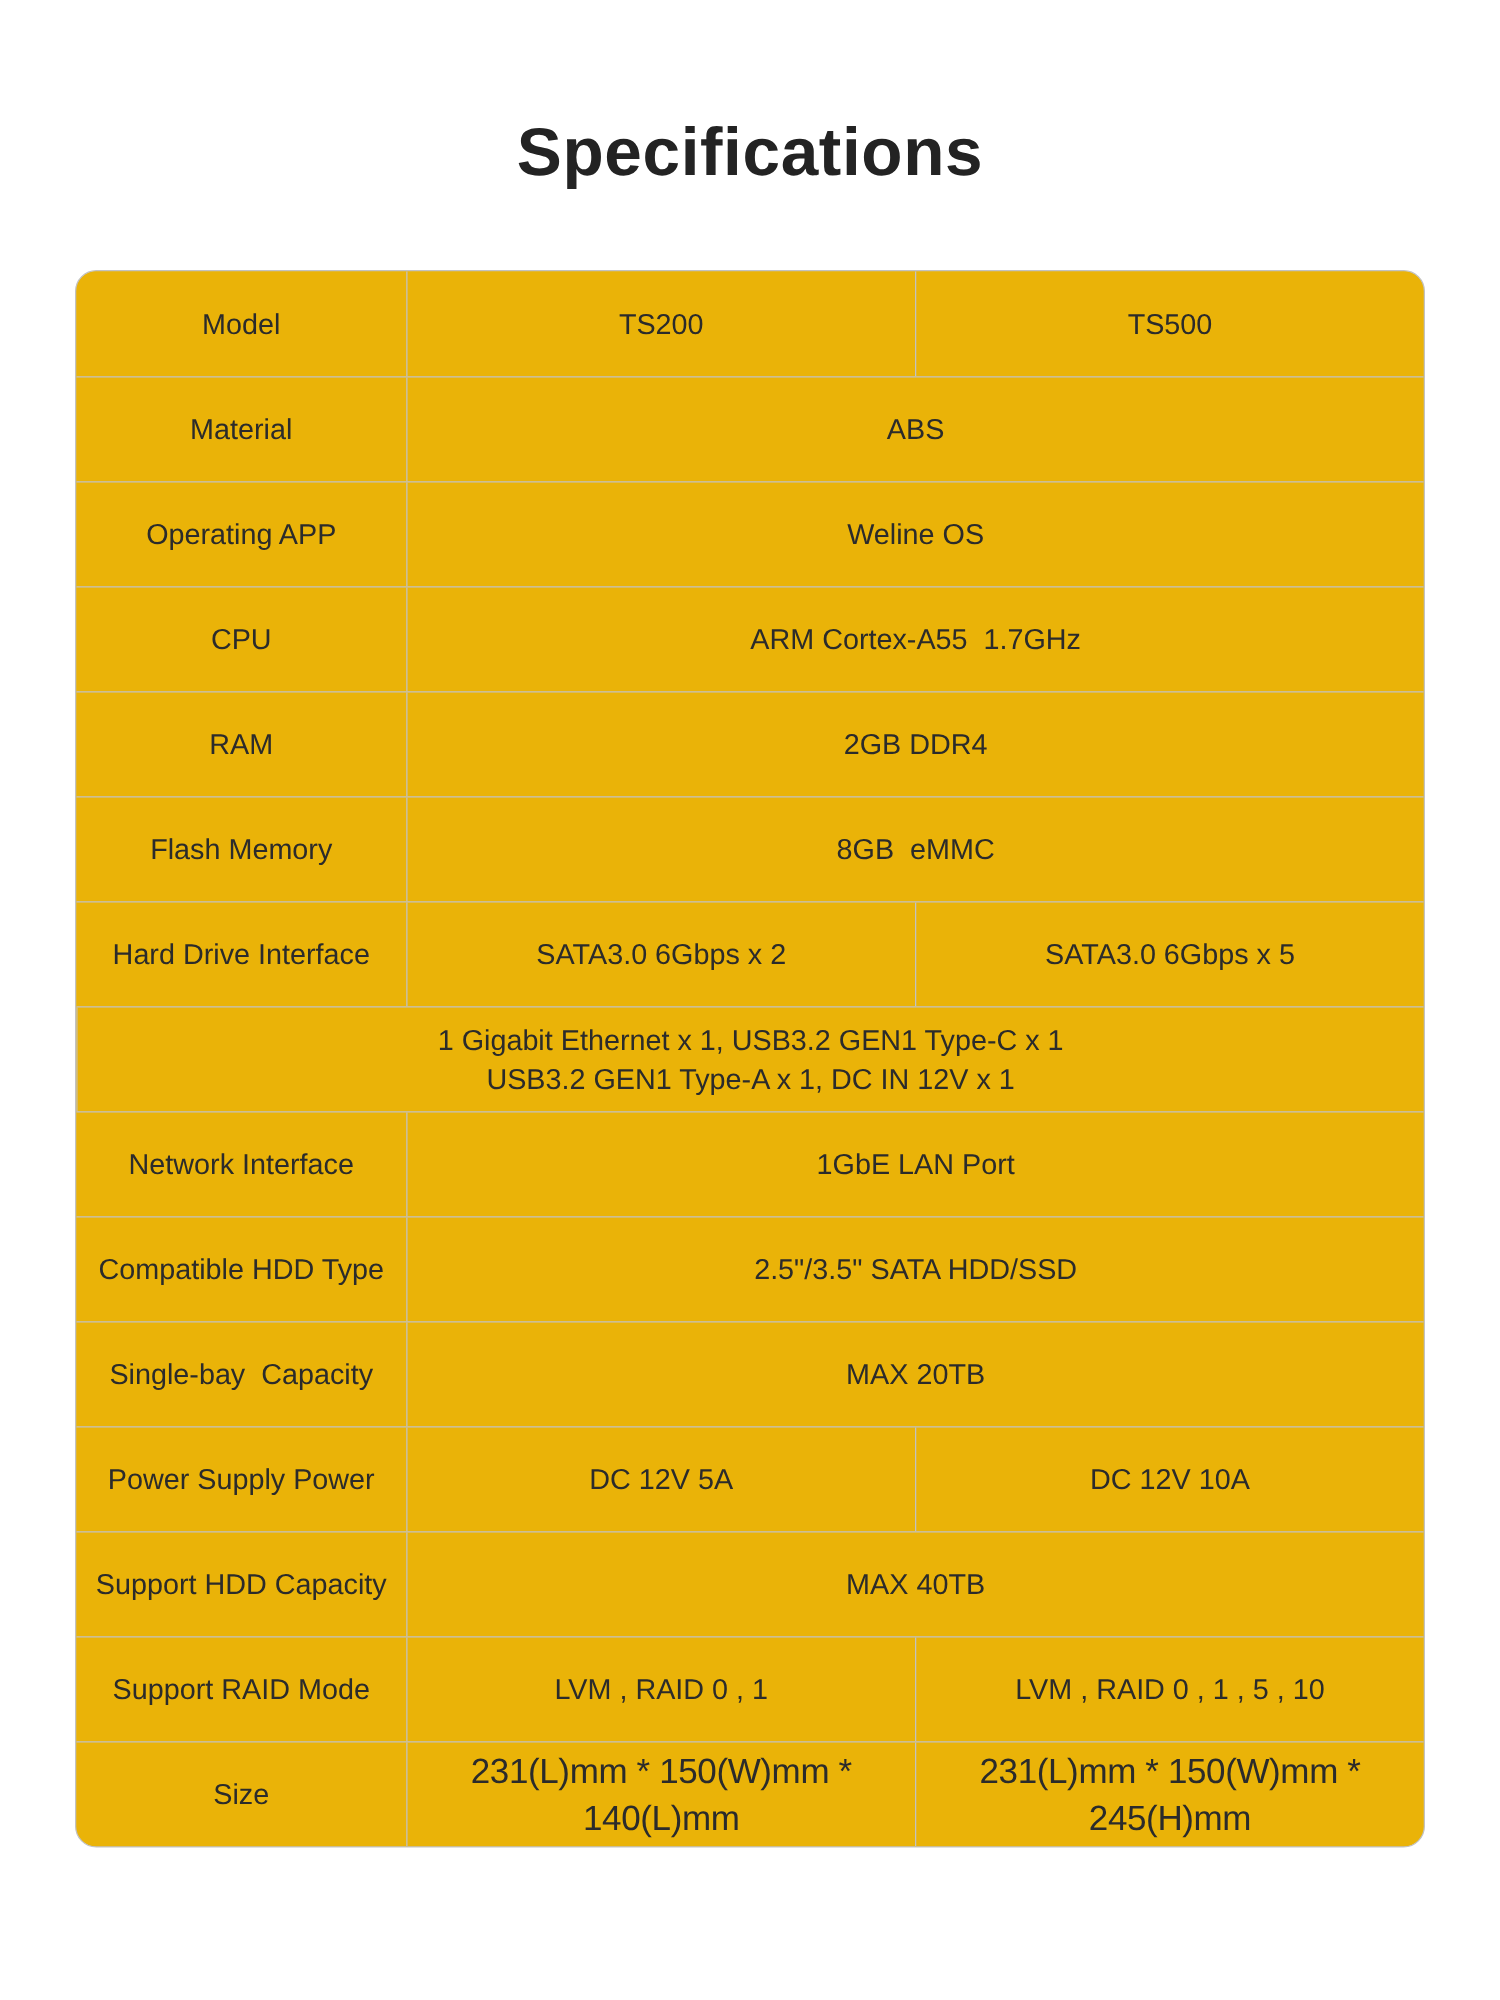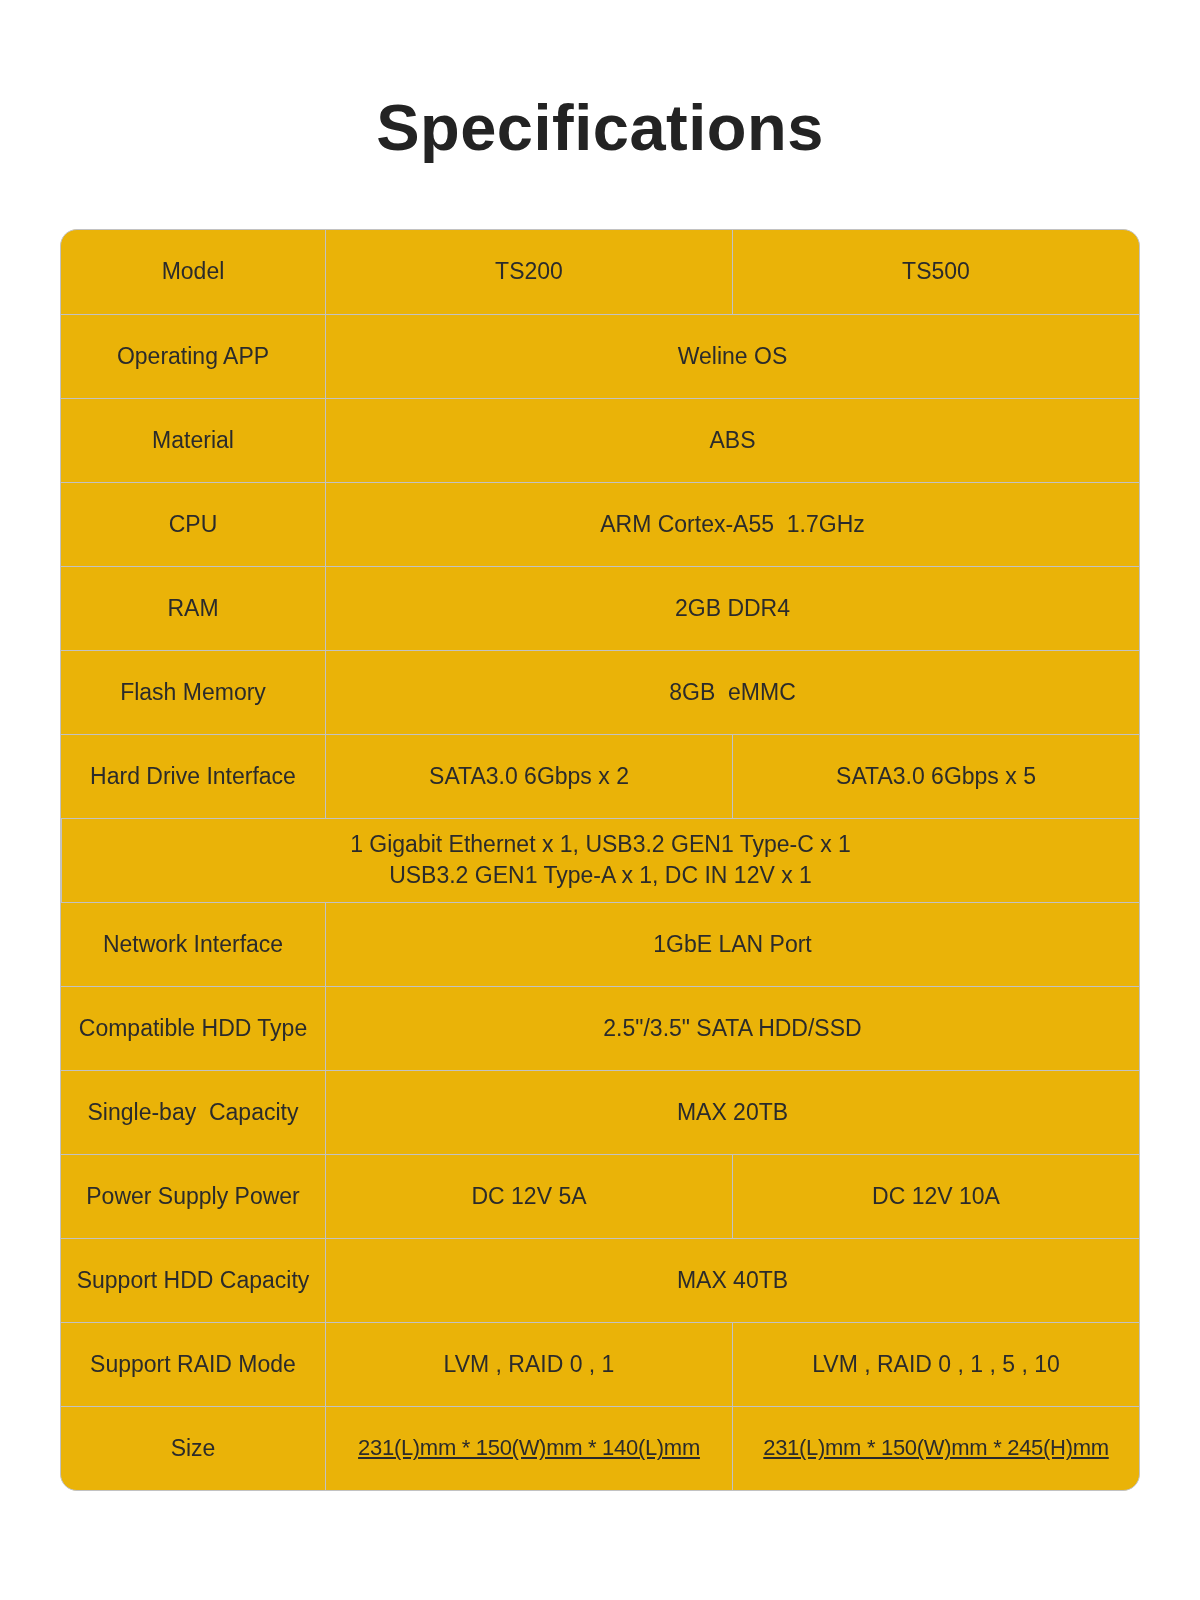--- a/index.html
+++ b/index.html
@@ -14,21 +14,21 @@
   .page {
     width: 1200px;
     height: 1600px;
     background: #ffffff;
     overflow: hidden;
   }
   .page-title {
     margin: 0;
     padding-top: 92px;
     text-align: center;
-    font-size: 65px;
+    font-size: 54px;
     line-height: 1.12;
     font-weight: 800;
     letter-spacing: 0.5px;
     color: #232323;
   }
   .spec-table {
     width: 1080px;
     margin: 64px auto 0 auto;
     background: #eab308;
     border: 1.5px solid #c2c2c2;
@@ -53,49 +53,48 @@
   }
   .cell-label {
     width: 264px;
     flex: 0 0 264px;
   }
   .cell-value {
     flex: 1 1 0;
     border-left: 1.5px solid #c2c2c2;
   }
   .spec-row.size-row .cell-value {
-    font-size: 22px;
+    font-size: 28px;
     letter-spacing: -0.3px;
     padding: 0 4px;
-    text-decoration: underline;
   }
 </style>
 </head>
 <body>
 
 <div class="page">
 
   <h1 class="page-title">Specifications</h1>
 
   <div class="spec-table">
 
     <div class="spec-row">
       <div class="cell cell-label">Model</div>
       <div class="cell cell-value">TS200</div>
       <div class="cell cell-value">TS500</div>
     </div>
 
     <div class="spec-row">
-      <div class="cell cell-label">Operating APP</div>
-      <div class="cell cell-value">Weline OS</div>
+      <div class="cell cell-label">Material</div>
+      <div class="cell cell-value">ABS</div>
     </div>
 
     <div class="spec-row">
-      <div class="cell cell-label">Material</div>
-      <div class="cell cell-value">ABS</div>
+      <div class="cell cell-label">Operating APP</div>
+      <div class="cell cell-value">Weline OS</div>
     </div>
 
     <div class="spec-row">
       <div class="cell cell-label">CPU</div>
       <div class="cell cell-value">ARM Cortex-A55  1.7GHz</div>
     </div>
 
     <div class="spec-row">
       <div class="cell cell-label">RAM</div>
       <div class="cell cell-value">2GB DDR4</div>

